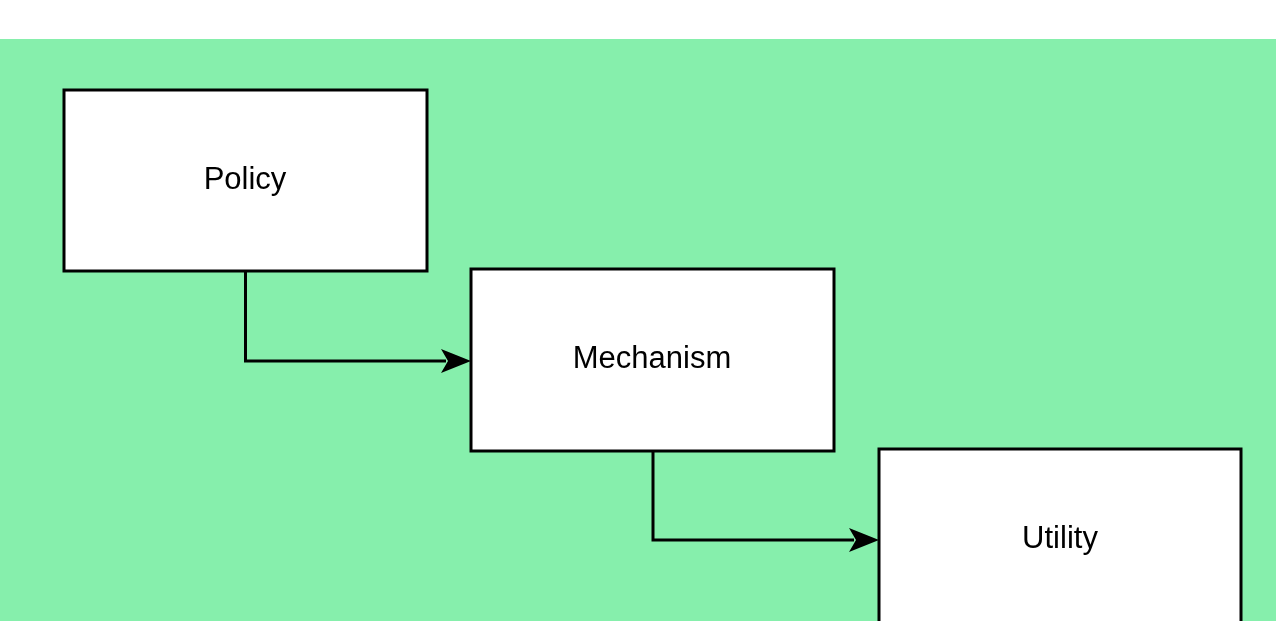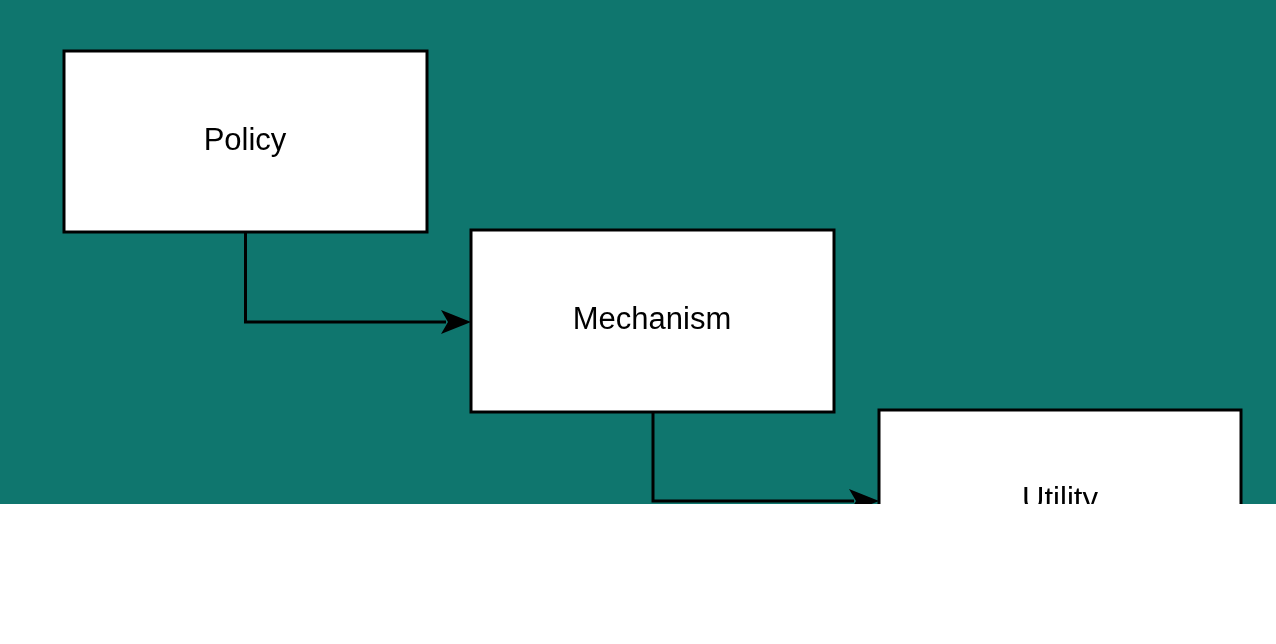--- a/index.html
+++ b/index.html
@@ -3,24 +3,25 @@
 <meta charset="utf-8">
 <style>
   html, body {
     margin: 0;
     padding: 0;
     background: #ffffff;
   }
   #canvas {
     position: relative;
     width: 1276px;
-    height: 504px;
-    background: #0f766e;
+    height: 582px;
+    background: #86efac;
     overflow: hidden;
     font-family: "Liberation Sans", sans-serif;
+    margin-top: 39px;
   }
   #diagram-svg {
     position: absolute;
     top: 0;
     left: 0;
     width: 1276px;
     height: 644px;
     display: block;
   }
   .node-box {

